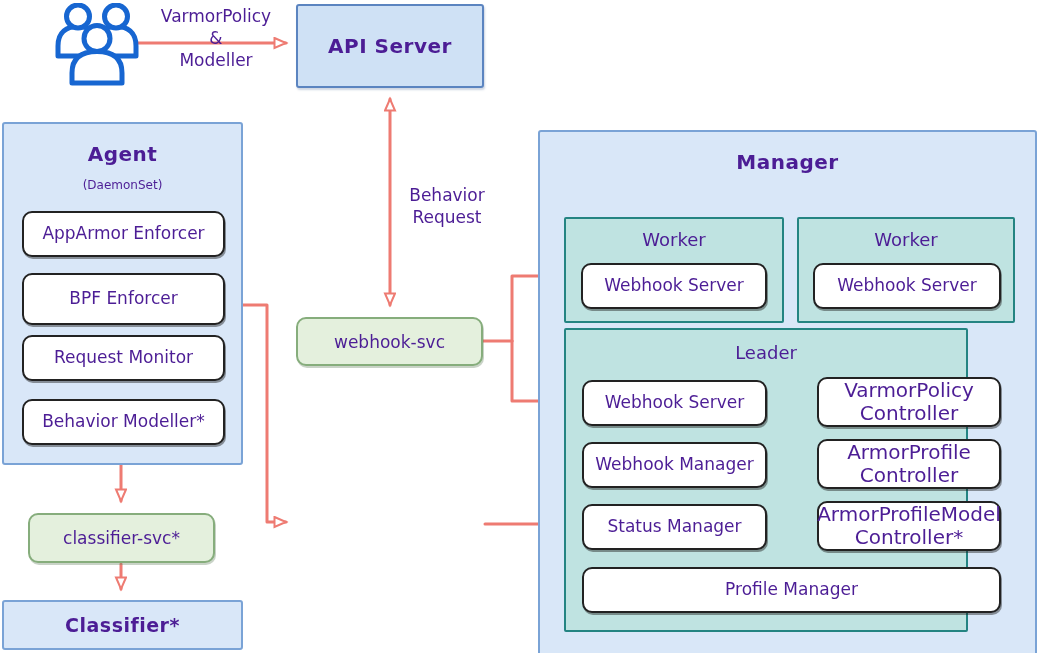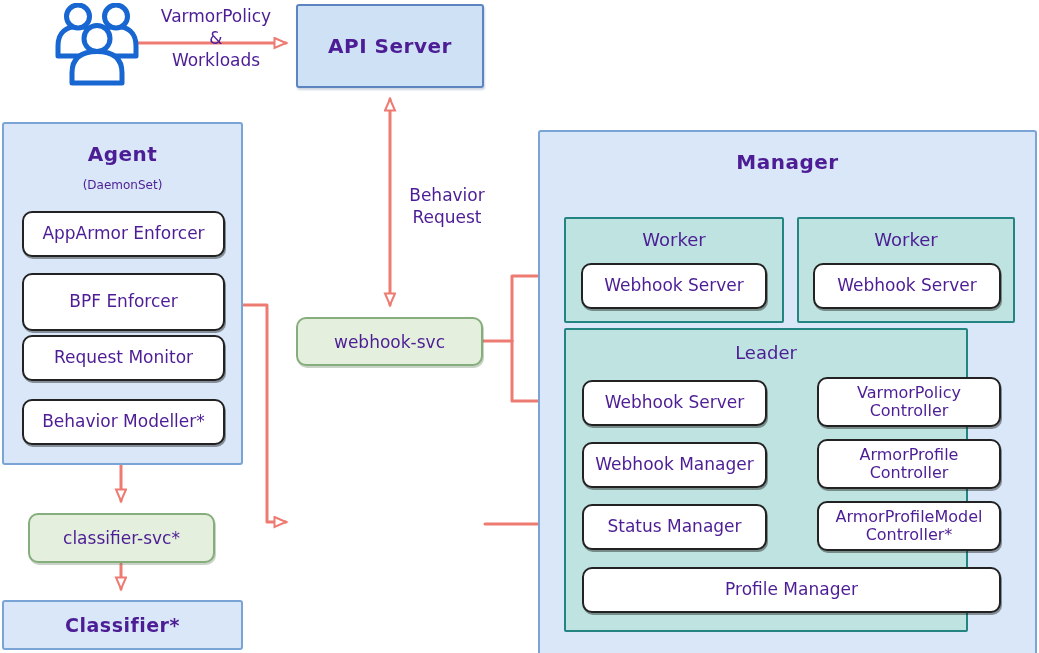--- a/index.html
+++ b/index.html
@@ -10,21 +10,21 @@
   .abs{position:absolute;box-sizing:border-box;}
   
   .panel-blue{background:#d9e7f8;border:2px solid #7aa3d6;border-radius:3px;}
   .api-box{background:#cfe1f5;border:2px solid #5b84c0;border-radius:3px;
     display:flex;align-items:center;justify-content:center;box-shadow:1px 2px 2px rgba(60,90,140,.25);}
   .teal{background:#bfe3e1;border:2px solid #248482;border-radius:2px;}
   
   .node{background:#ffffff;border:2px solid #222222;border-radius:10px;
     display:flex;align-items:center;justify-content:center;text-align:center;
     font-size:17px;line-height:1.15;box-shadow:1px 2px 0 rgba(30,30,30,.45);padding:19px 4px;}
-  .node.small{font-size:16px;}
+  .node.small{font-size:20px;}
   
   .svc{background:#e4f0dd;border:2px solid #86ad7c;border-radius:10px;
     display:flex;align-items:center;justify-content:center;font-size:17px;
     box-shadow:1px 2px 0 rgba(100,130,95,.35);}
   .big-title{font-weight:bold;font-size:20px;text-align:center;letter-spacing:.5px;}
   .subtitle{font-size:12px;text-align:center;}
   .group-title{font-size:18px;text-align:center;}
   .flow-label{font-size:17px;text-align:center;line-height:22px;font-weight:500;}
   .arrows{position:absolute;left:0;top:0;pointer-events:none;}
 </style>
@@ -59,37 +59,37 @@
       <path d="M44,53 L44,43 C44,29 53,23.5 64,23.5 C75,23.5 84,29 84,43 L84,53 Z"></path>
       <circle cx="64" cy="13.5" r="11.5"></circle>
       <path d="M20,80 L20,70 C20,54.5 30,48.5 45,48.5 C60,48.5 70,54.5 70,70 L70,80 Z"></path>
       <circle cx="45" cy="35.5" r="13"></circle>
     </g>
   </svg>
 
   <div class="abs flow-label" style="left:140px;top:5px;width:152px;">
     <div>VarmorPolicy</div>
     <div>&amp;</div>
-    <div>Workloads</div>
+    <div>Modeller</div>
   </div>
 
   <div class="abs api-box" style="left:296px;top:4px;width:188px;height:84px;">
     <div class="big-title">API Server</div>
   </div>
 
   <div class="abs flow-label" style="left:398px;top:184px;width:98px;">
     <div>Behavior</div>
     <div>Request</div>
   </div>
 
   <div class="abs panel-blue" style="left:2px;top:122px;width:241px;height:343px;">
     <div class="abs big-title" style="left:0;top:18px;width:100%;">Agent</div>
     <div class="abs subtitle" style="left:0;top:54px;width:100%;">(DaemonSet)</div>
     <div class="abs node" style="left:18px;top:87px;width:203px;height:46px;">AppArmor Enforcer</div>
-    <div class="abs node" style="left:18px;top:149px;width:203px;height:58px;">BPF Enforcer</div>
+    <div class="abs node" style="left:18px;top:149px;width:203px;height:52px;">BPF Enforcer</div>
     <div class="abs node" style="left:18px;top:211px;width:203px;height:46px;">Request Monitor</div>
     <div class="abs node" style="left:18px;top:275px;width:203px;height:46px;">Behavior Modeller*</div>
   </div>
 
   <div class="abs svc" style="left:296px;top:317px;width:187px;height:49px;">webhook-svc</div>
 
 
   <div class="abs svc" style="left:28px;top:513px;width:187px;height:50px;">classifier-svc*</div>
 
   <div class="abs panel-blue" style="left:2px;top:600px;width:241px;height:50px;display:flex;align-items:center;justify-content:center;">

